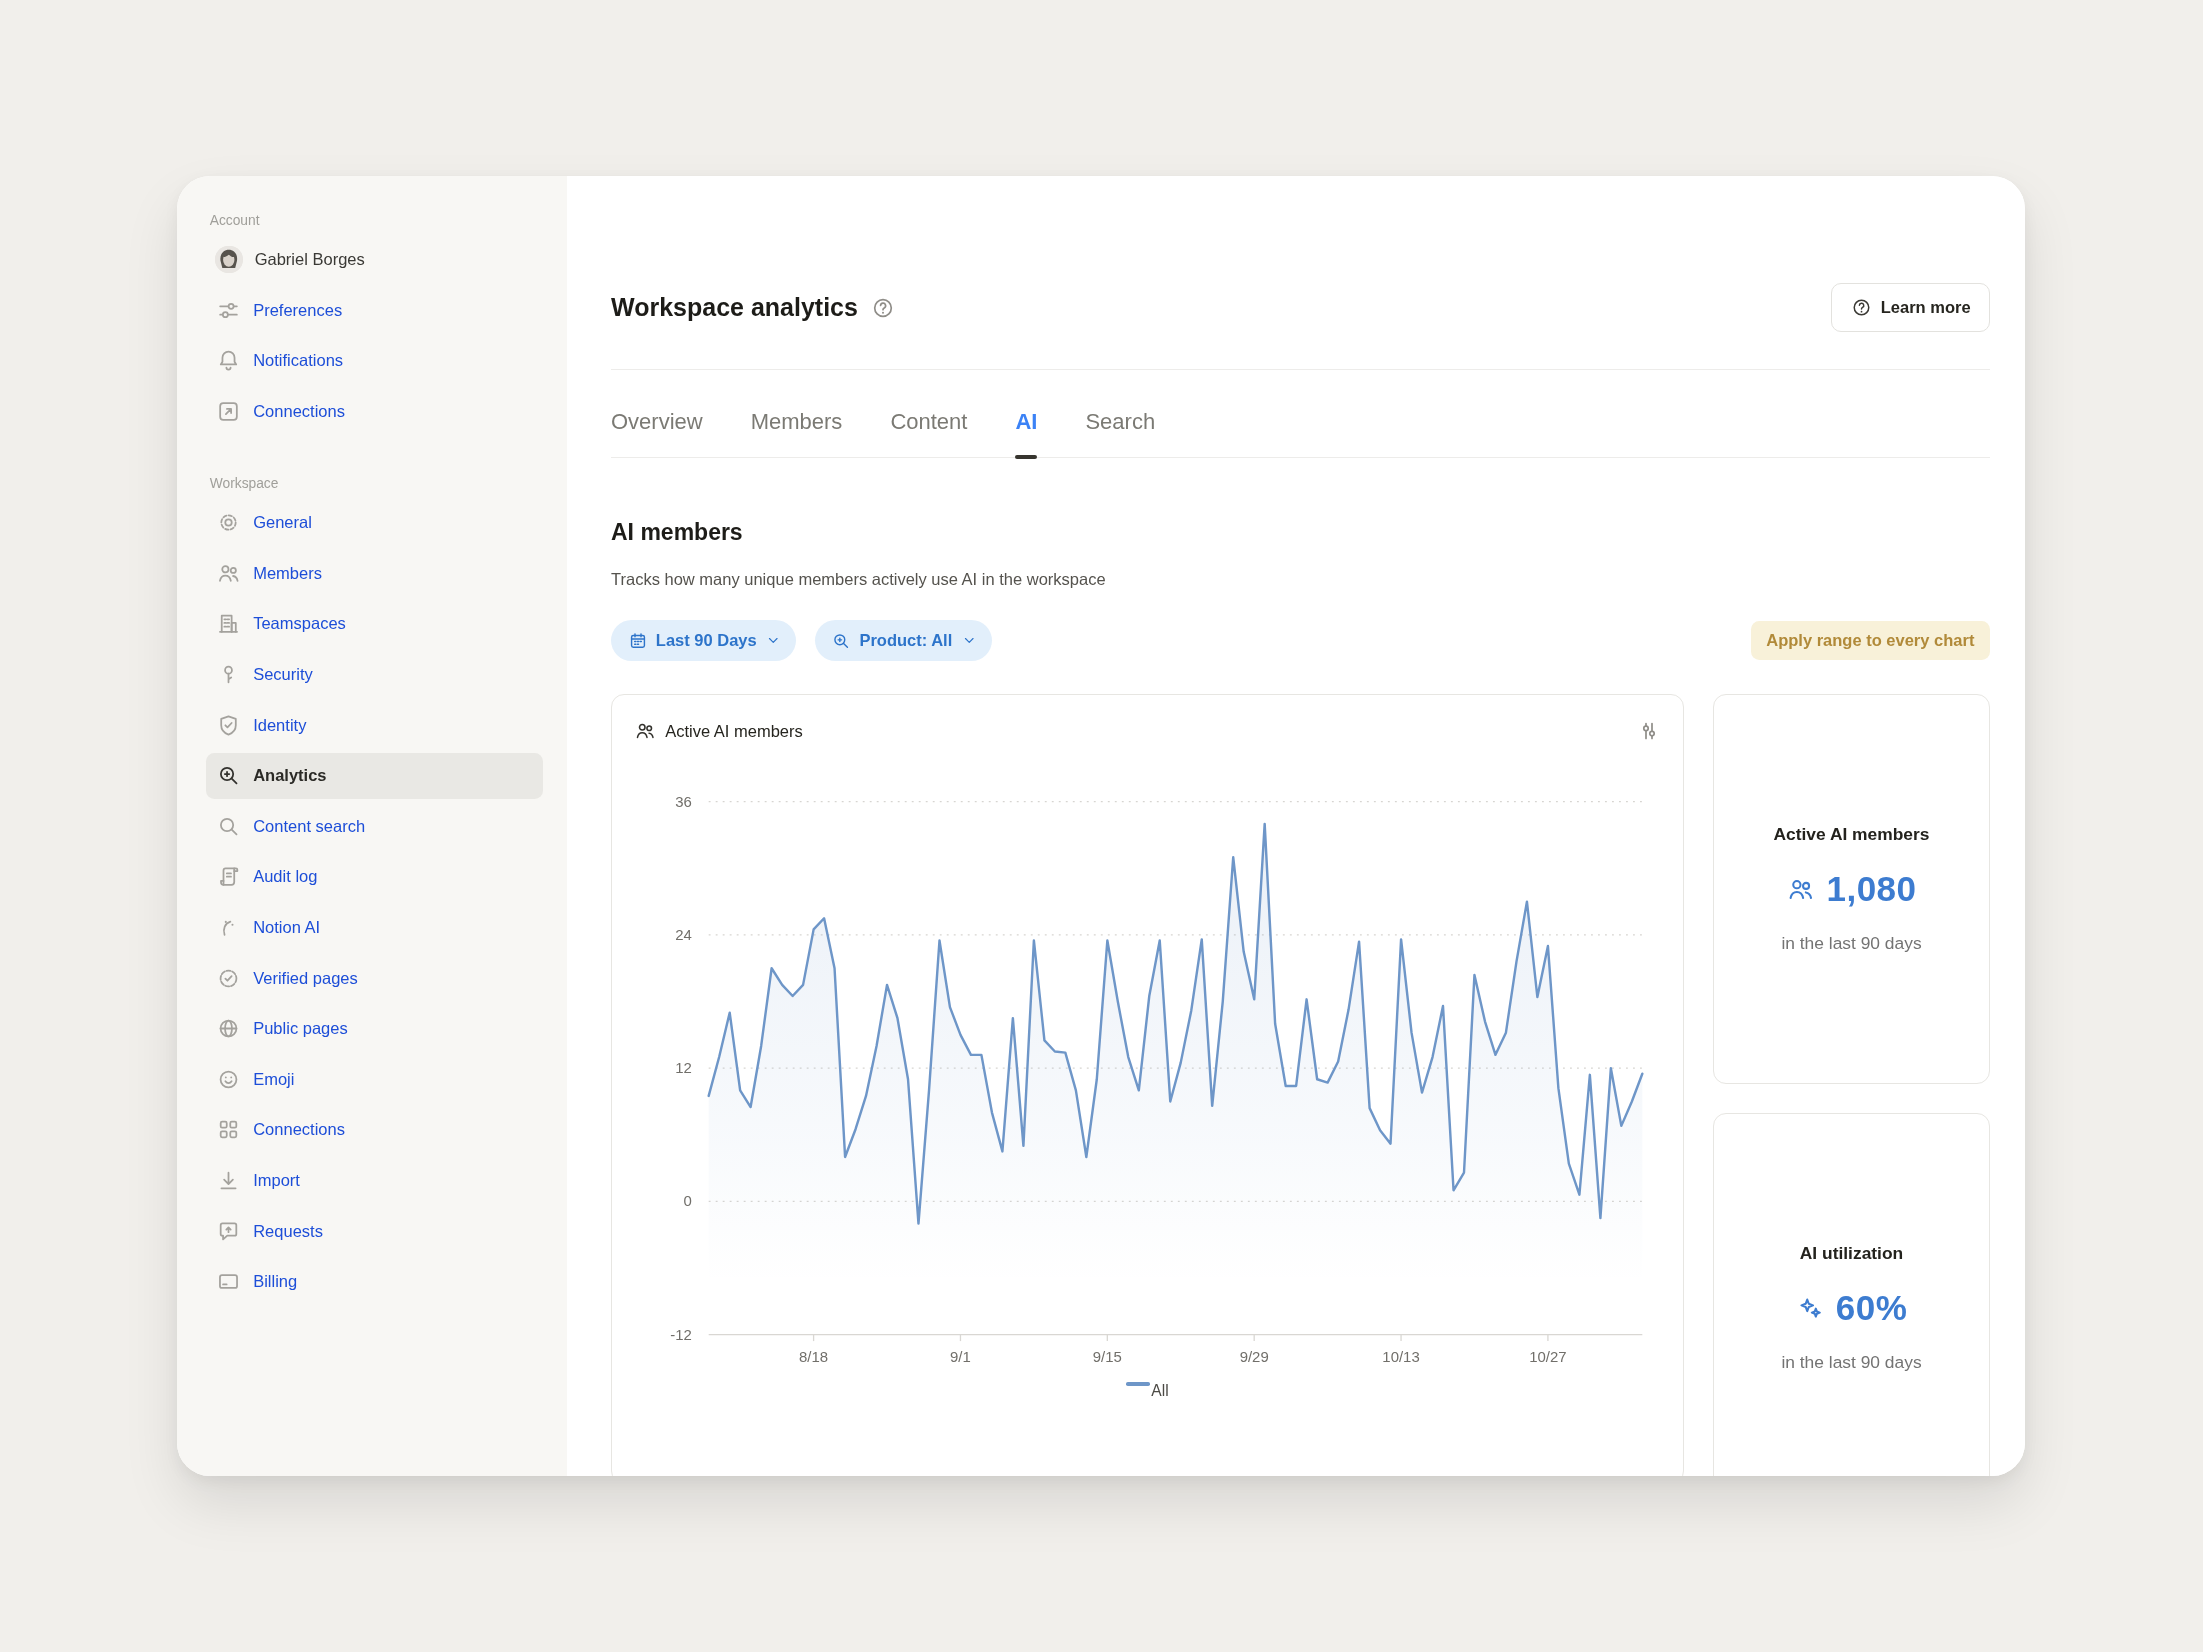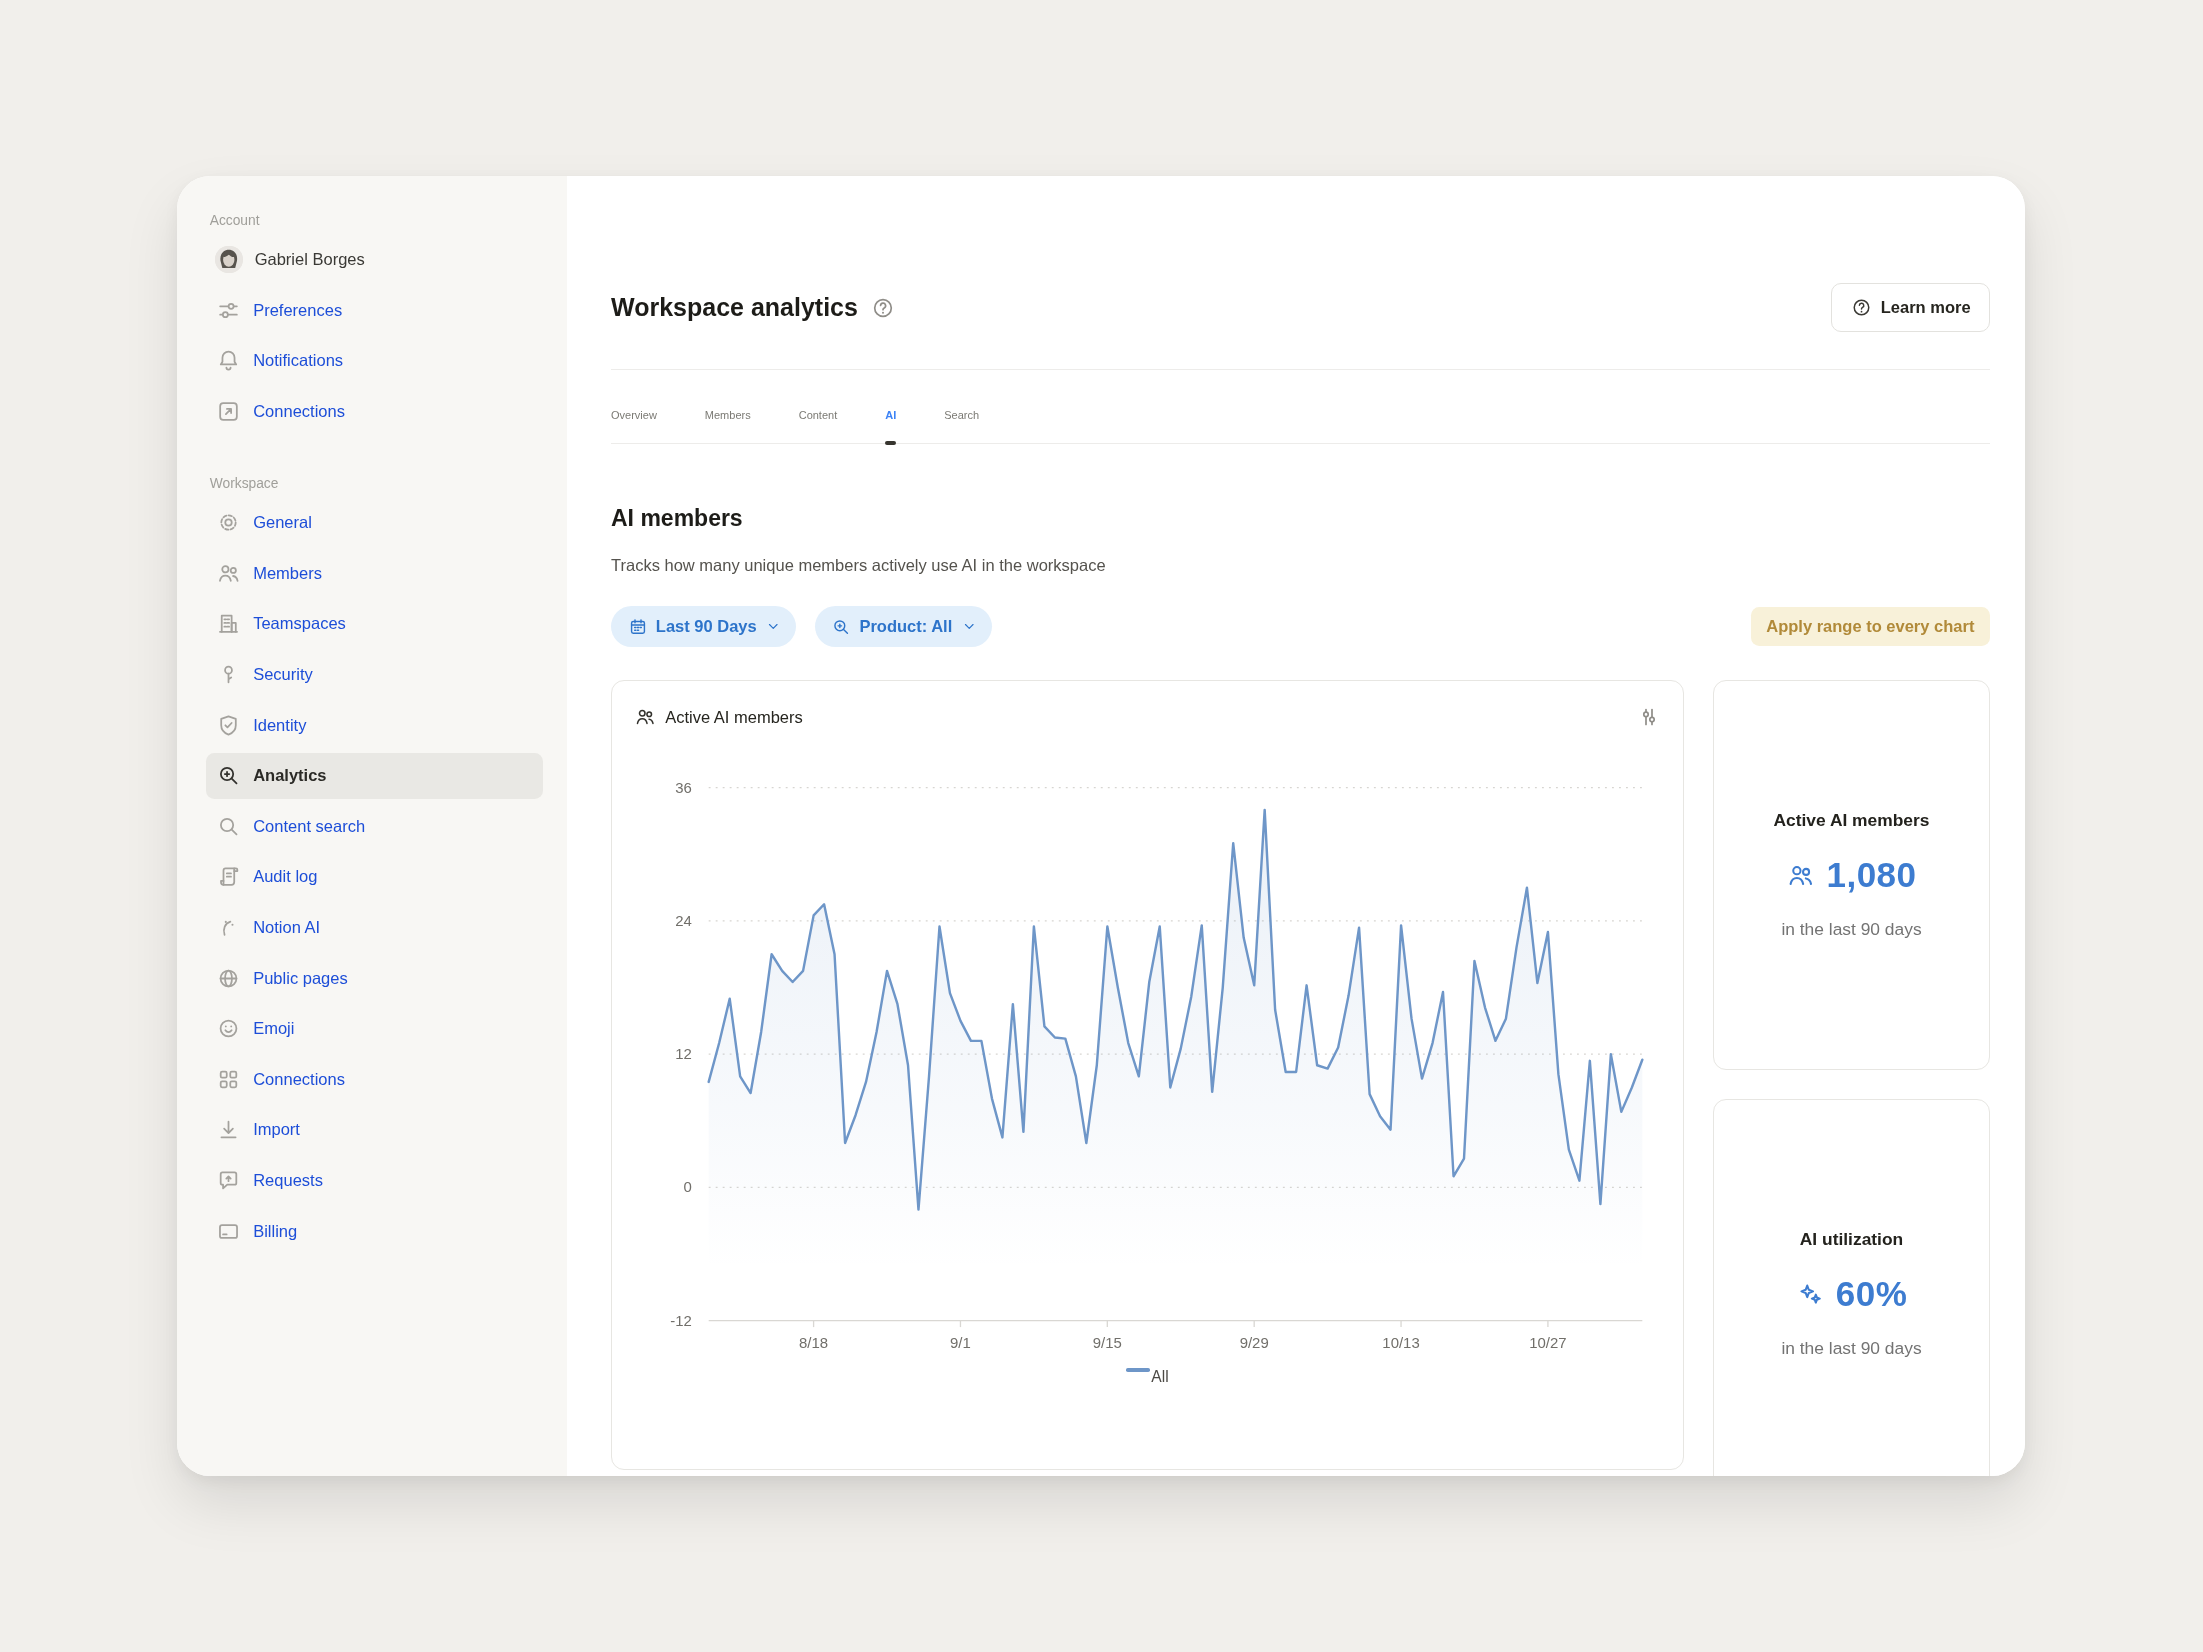--- a/index.html
+++ b/index.html
@@ -32,21 +32,21 @@
   .main{flex:1;background:#ffffff;box-sizing:border-box;padding:0 35px 0 44px;position:relative;}
   .header-row{margin-top:107px;display:flex;align-items:center;justify-content:space-between;}
   .header-left{display:flex;align-items:center;gap:13px;}
   .page-title{font-size:25px;font-weight:700;color:#1d1c18;}
   .help-badge{width:24px;height:24px;border-radius:50%;color:#8f8d88;display:flex;align-items:center;justify-content:center;}
   .help-badge svg{width:24px;height:24px;}
   .learn-btn{display:flex;align-items:center;gap:9.2px;height:49px;padding:0 18.4px;border:0.9px solid #e3e2de;border-radius:10px;background:#fff;font-size:16.5px;font-weight:600;color:#26251f;cursor:pointer;}
   .learn-btn svg{width:21px;height:21px;color:#3a3934;}
   .hdr-divider{border-bottom:0.9px solid #edecea;margin-top:37px;}
   .tabs{display:flex;gap:48px;padding-top:39px;border-bottom:0.9px solid #edecea;}
-  .tab{padding-bottom:22px;font-size:11px;color:#7b7a74;position:relative;cursor:pointer;}
+  .tab{padding-bottom:22px;font-size:22px;color:#7b7a74;position:relative;cursor:pointer;}
   .tab.active{color:#3b82f6;font-weight:600;}
   .tab.active::after{content:"";position:absolute;left:0;right:0;bottom:-1.8px;height:3.7px;background:#37352f;border-radius:2.8px;}
   .section-title{margin-top:61px;font-size:23px;font-weight:700;color:#1d1c18;}
   .section-desc{margin-top:24px;font-size:16.5px;color:#55534e;}
   .filter-row{margin-top:31px;display:flex;align-items:center;gap:18.4px;}
   .chip{display:flex;align-items:center;gap:8.3px;height:41px;padding:0 14.7px 0 16.5px;background:#e2effb;border-radius:21px;color:#2d74ca;font-size:16.5px;font-weight:600;cursor:pointer;}
   .chip svg{width:20px;height:20px;}
   .chip .chev svg{width:16.5px;height:16.5px;}
   .apply-range{margin-left:auto;background:#f8f1d9;color:#b18a39;font-size:16.5px;font-weight:700;padding:10px 15.6px;border-radius:8.3px;cursor:pointer;}
   .content-row{margin-top:33px;display:flex;gap:29px;align-items:flex-start;}
@@ -196,20 +196,29 @@
       </div>
       <div class="side-item">
         <span class="ic">
           <svg viewBox="0 0 24 24" fill="none" stroke="currentColor" stroke-width="1.7" stroke-linecap="round" stroke-linejoin="round">
             <path d="M8.2 19c-1.8-5.8.4-10.9 5.6-12.6"></path>
             <circle cx="9.4" cy="6.6" r="1" fill="currentColor" stroke="none"></circle>
             <circle cx="15.8" cy="9.4" r="1" fill="currentColor" stroke="none"></circle>
           </svg>
         </span>
         <span class="lbl">Notion AI</span>
+      </div>
+      <div class="side-item">
+        <span class="ic">
+          <svg viewBox="0 0 24 24" fill="none" stroke="currentColor" stroke-width="1.7" stroke-linecap="round" stroke-linejoin="round">
+            <circle cx="12" cy="12" r="7.6" stroke-dasharray="3.9 1.7"></circle>
+            <path d="M9 12.1l2 2 4-4.3"></path>
+          </svg>
+        </span>
+        <span class="lbl">Verified pages</span>
       </div>
       <div class="side-item">
         <span class="ic">
           <svg viewBox="0 0 24 24" fill="none" stroke="currentColor" stroke-width="1.7" stroke-linecap="round" stroke-linejoin="round">
             <circle cx="12" cy="12" r="7.6"></circle>
             <ellipse cx="12" cy="12" rx="3.3" ry="7.6"></ellipse>
             <path d="M4.4 12h15.2"></path>
           </svg>
         </span>
         <span class="lbl">Public pages</span>

